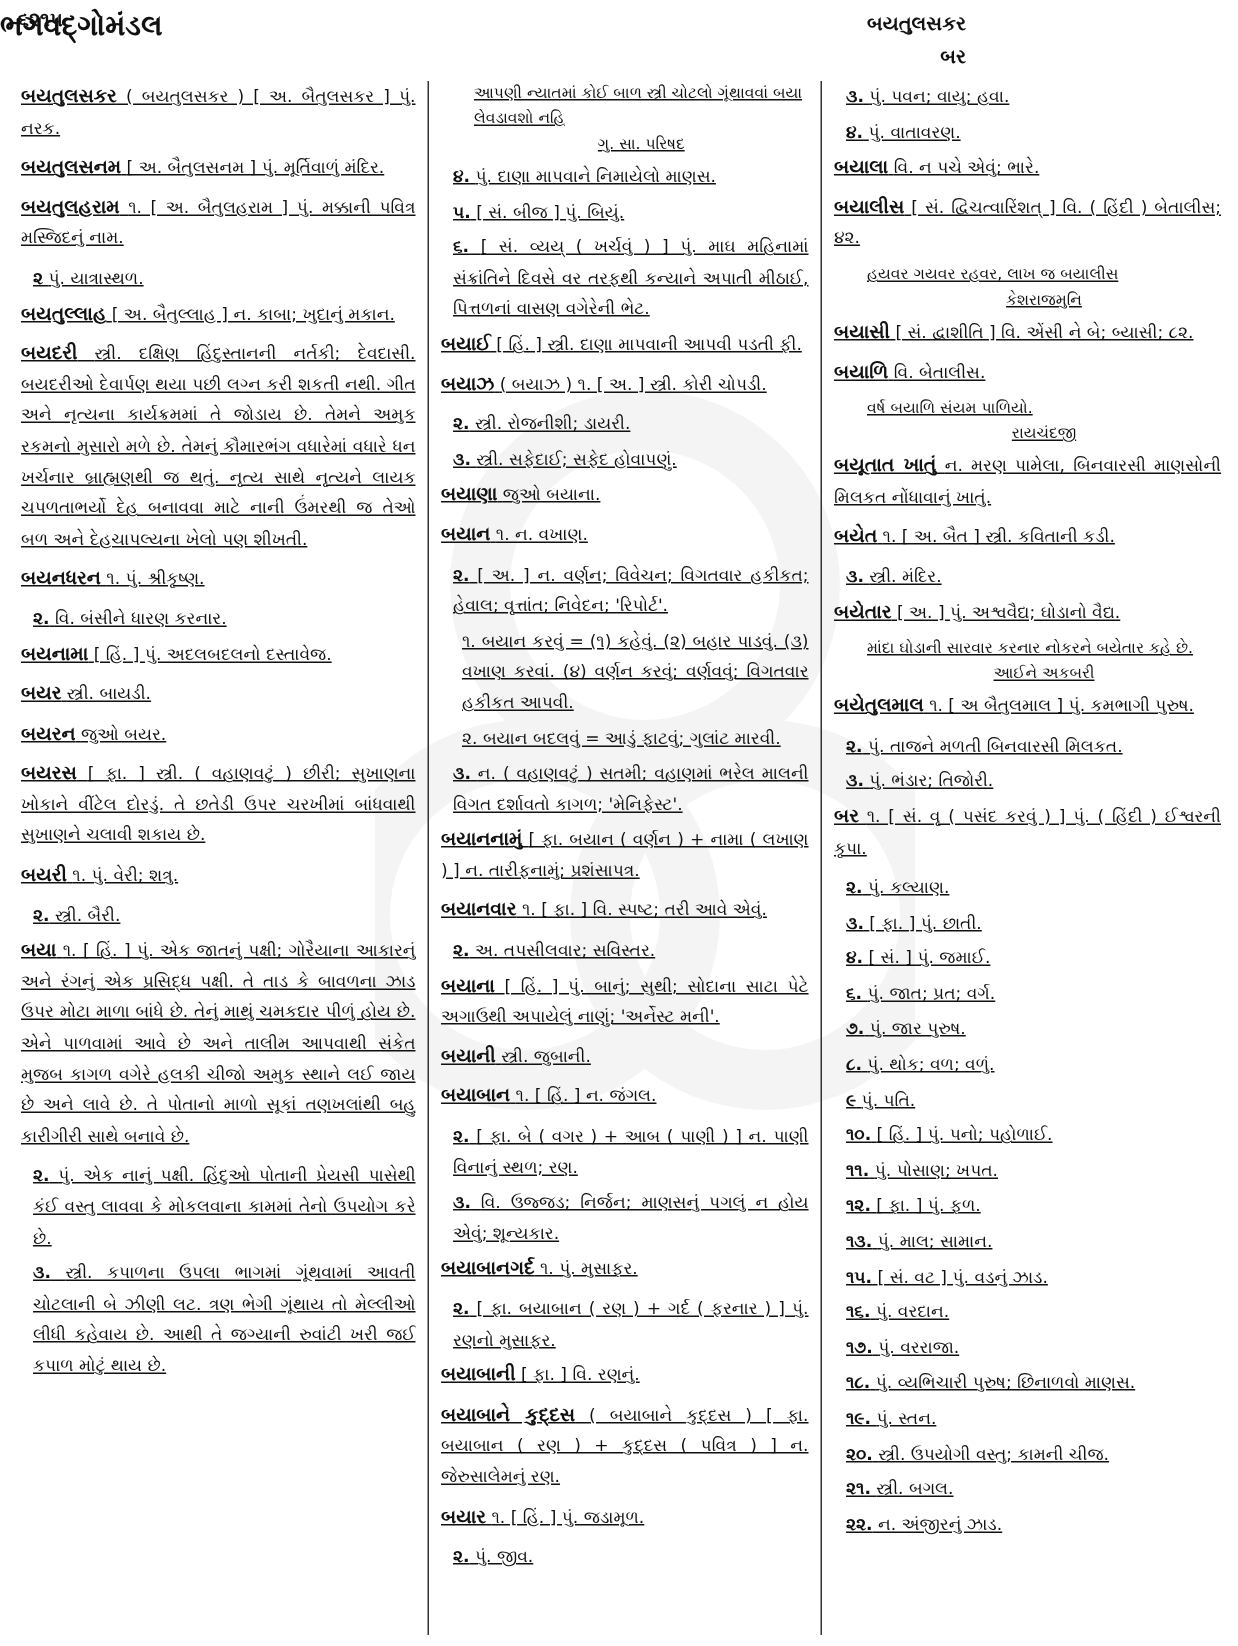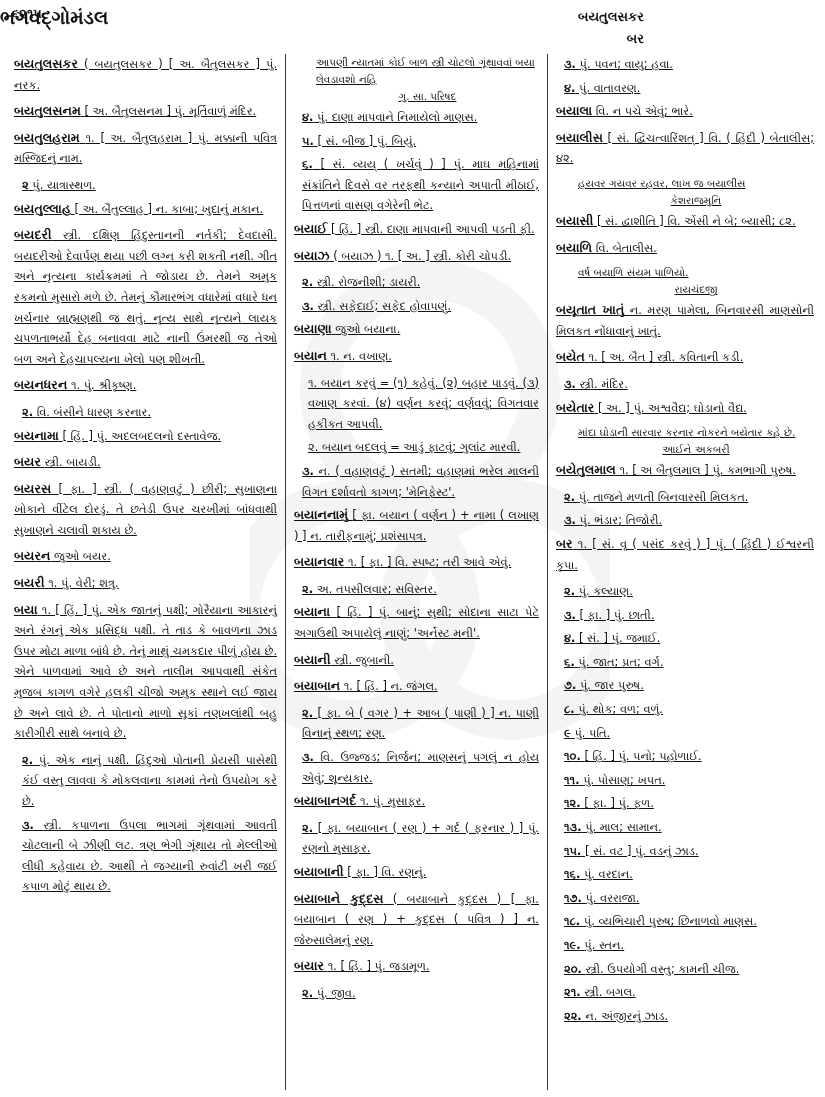--- a/index.html
+++ b/index.html
@@ -56,38 +56,40 @@
       <div class="entry"><span class="hw">બયતુલસકર</span> <span>( બયતુલસકર ) [ અ. બૈતુલસકર ] પું. નરક.</span></div>
       <div class="entry"><span class="hw">બયતુલસનમ</span> <span>[ અ. બૈતુલસનમ ] પું. મૂર્તિવાળું મંદિર.</span></div>
       <div class="entry"><span class="hw">બયતુલહરામ</span> <span>૧. [ અ. બૈતુલહરામ ] પું. મક્કાની પવિત્ર મસ્જિદનું નામ.</span></div>
       <div class="sub"><span class="num">૨</span> <span>પું. યાત્રાસ્થળ.</span></div>
       <div class="entry"><span class="hw">બયતુલ્લાહ</span> <span>[ અ. બૈતુલ્લાહ ] ન. કાબા; ખુદાનું મકાન.</span></div>
       <div class="entry"><span class="hw">બયદરી</span> <span>સ્ત્રી. દક્ષિણ હિંદુસ્તાનની નર્તકી; દેવદાસી. બયદરીઓ દેવાર્પણ થયા પછી લગ્ન કરી શકતી નથી. ગીત અને નૃત્યના કાર્યક્રમમાં તે જોડાય છે. તેમને અમુક રકમનો મુસારો મળે છે. તેમનું કૌમારભંગ વધારેમાં વધારે ધન ખર્ચનાર બ્રાહ્મણથી જ થતું. નૃત્ય સાથે નૃત્યને લાયક ચપળતાભર્યો દેહ બનાવવા માટે નાની ઉંમરથી જ તેઓ બળ અને દેહચાપલ્યના ખેલો પણ શીખતી.</span></div>
       <div class="entry"><span class="hw">બયનધરન</span> <span>૧. પું. શ્રીકૃષ્ણ.</span></div>
       <div class="sub"><span class="num">૨.</span> <span>વિ. બંસીને ધારણ કરનાર.</span></div>
       <div class="entry"><span class="hw">બયનામા</span> <span>[ હિં. ] પું. અદલબદલનો દસ્તાવેજ.</span></div>
       <div class="entry"><span class="hw">બયર</span> <span>સ્ત્રી. બાયડી.</span></div>
+      <div class="entry"><span class="hw">બયરન</span> <span>જુઓ બયર.</span></div>
       <div class="entry"><span class="hw">બયરસ</span> <span>[ ફા. ] સ્ત્રી. ( વહાણવટું ) છીરી; સુખાણના ખોકાને વીંટેલ દોરડું. તે છતેડી ઉપર ચરખીમાં બાંધવાથી સુખાણને ચલાવી શકાય છે.</span></div>
-      <div class="entry"><span class="hw">બયરન</span> <span>જુઓ બયર.</span></div>
       <div class="entry"><span class="hw">બયરી</span> <span>૧. પું. વેરી; શત્રુ.</span></div>
+      <div class="sub"><span class="num">૨.</span> <span>સ્ત્રી. બૈરી.</span></div>
       <div class="entry"><span class="hw">બયા</span> <span>૧. [ હિં. ] પું. એક જાતનું પક્ષી; ગોરૈયાના આકારનું અને રંગનું એક પ્રસિદ્ધ પક્ષી. તે તાડ કે બાવળના ઝાડ ઉપર મોટા માળા બાંધે છે. તેનું માથું ચમકદાર પીળું હોય છે. એને પાળવામાં આવે છે અને તાલીમ આપવાથી સંકેત મુજબ કાગળ વગેરે હલકી ચીજો અમુક સ્થાને લઈ જાય છે અને લાવે છે. તે પોતાનો માળો સૂકાં તણખલાંથી બહુ કારીગીરી સાથે બનાવે છે.</span></div>
       <div class="sub"><span class="num">૨.</span> <span>પું. એક નાનું પક્ષી. હિંદુઓ પોતાની પ્રેયસી પાસેથી કંઈ વસ્તુ લાવવા કે મોકલવાના કામમાં તેનો ઉપયોગ કરે છે.</span></div>
       <div class="sub"><span class="num">૩.</span> <span>સ્ત્રી. કપાળના ઉપલા ભાગમાં ગૂંથવામાં આવતી ચોટલાની બે ઝીણી લટ. ત્રણ ભેગી ગૂંથાય તો મેલ્લીઓ લીધી કહેવાય છે. આથી તે જગ્યાની રુવાંટી ખરી જઈ કપાળ મોટું થાય છે.</span></div>
     </div>
   <div class="col col-2">
       <div class="quote"><span>આપણી ન્યાતમાં કોઈ બાળ સ્ત્રી ચોટલો ગૂંથાવવાં બયા લેવડાવશો નહિ</span><span class="src">ગુ. સા. પરિષદ</span></div>
       <div class="sub"><span class="num">૪.</span> <span>પું. દાણા માપવાને નિમાયેલો માણસ.</span></div>
       <div class="sub"><span class="num">૫.</span> <span>[ સં. બીજ ] પું. બિયું.</span></div>
       <div class="sub"><span class="num">૬.</span> <span>[ સં. વ્યય્ ( ખર્ચવું ) ] પું. માઘ મહિનામાં સંક્રાંતિને દિવસે વર તરફથી કન્યાને અપાતી મીઠાઈ, પિત્તળનાં વાસણ વગેરેની ભેટ.</span></div>
       <div class="entry"><span class="hw">બયાઈ</span> <span>[ હિં. ] સ્ત્રી. દાણા માપવાની આપવી પડતી ફી.</span></div>
       <div class="entry"><span class="hw">બયાઝ</span> <span>( બયાઝ ) ૧. [ અ. ] સ્ત્રી. કોરી ચોપડી.</span></div>
       <div class="sub"><span class="num">૨.</span> <span>સ્ત્રી. રોજનીશી; ડાયરી.</span></div>
       <div class="sub"><span class="num">૩.</span> <span>સ્ત્રી. સફેદાઈ; સફેદ હોવાપણું.</span></div>
       <div class="entry"><span class="hw">બયાણા</span> <span>જુઓ બયાના.</span></div>
       <div class="entry"><span class="hw">બયાન</span> <span>૧. ન. વખાણ.</span></div>
+      <div class="sub"><span class="num">૨.</span> <span>[ અ. ] ન. વર્ણન; વિવેચન; વિગતવાર હકીકત; હેવાલ; વૃત્તાંત; નિવેદન; 'રિપોર્ટ'.</span></div>
       <div class="sub" style="padding-left: 14px;">૧. બયાન કરવું = (૧) કહેવું. (૨) બહાર પાડવું. (૩) વખાણ કરવાં. (૪) વર્ણન કરવું; વર્ણવવું; વિગતવાર હકીકત આપવી.</div>
       <div class="sub" style="padding-left: 14px;">૨. બયાન બદલવું = આડું ફાટવું; ગુલાંટ મારવી.</div>
       <div class="sub"><span class="num">૩.</span> <span>ન. ( વહાણવટું ) સતમી; વહાણમાં ભરેલ માલની વિગત દર્શાવતો કાગળ; 'મેનિફેસ્ટ'.</span></div>
       <div class="entry"><span class="hw">બયાનનામું</span> <span>[ ફા. બયાન ( વર્ણન ) + નામા ( લખાણ ) ] ન. તારીફનામું; પ્રશંસાપત્ર.</span></div>
       <div class="entry"><span class="hw">બયાનવાર</span> <span>૧. [ ફા. ] વિ. સ્પષ્ટ; તરી આવે એવું.</span></div>
       <div class="sub"><span class="num">૨.</span> <span>અ. તપસીલવાર; સવિસ્તર.</span></div>
       <div class="entry"><span class="hw">બયાના</span> <span>[ હિં. ] પું. બાનું; સુથી; સોદાના સાટા પેટે અગાઉથી અપાયેલું નાણું; 'અર્નેસ્ટ મની'.</span></div>
       <div class="entry"><span class="hw">બયાની</span> <span>સ્ત્રી. જુબાની.</span></div>
       <div class="entry"><span class="hw">બયાબાન</span> <span>૧. [ હિં. ] ન. જંગલ.</span></div>
       <div class="sub"><span class="num">૨.</span> <span>[ ફા. બે ( વગર ) + આબ ( પાણી ) ] ન. પાણી વિનાનું સ્થળ; રણ.</span></div>

